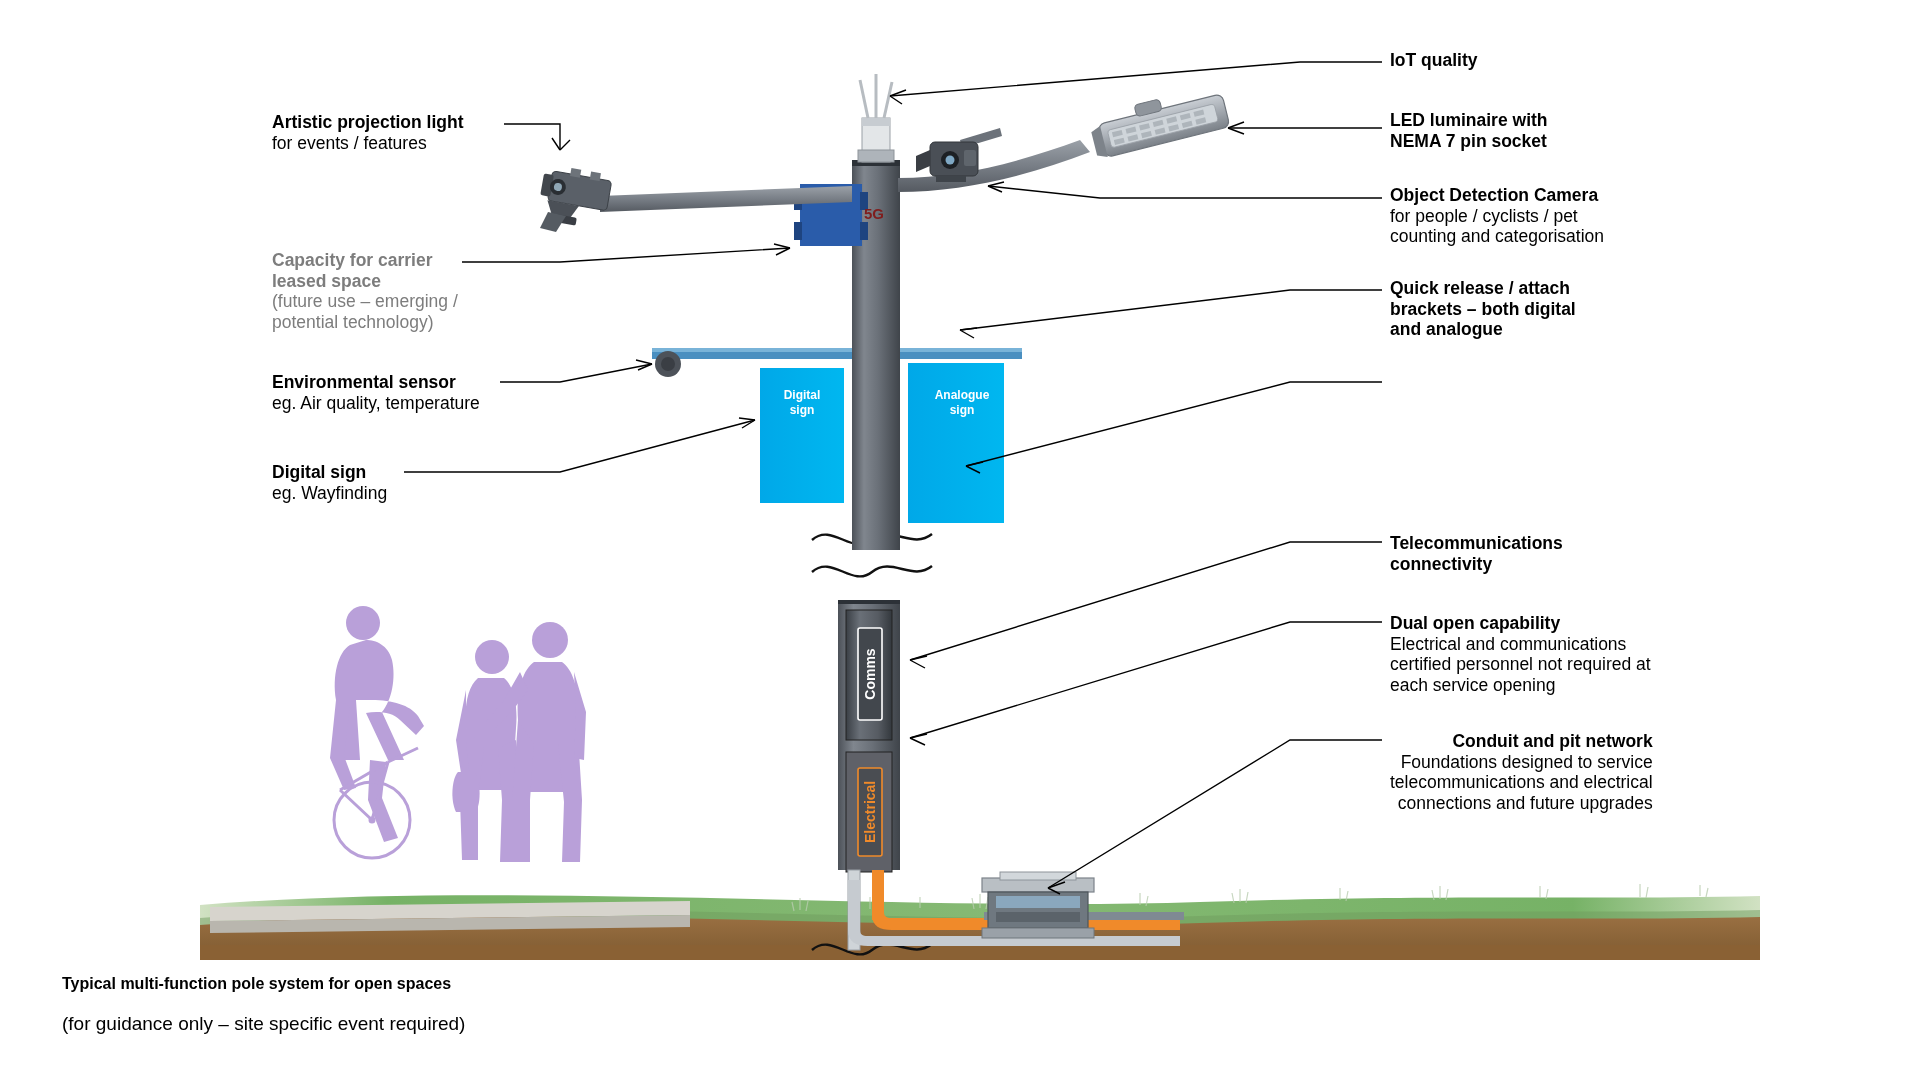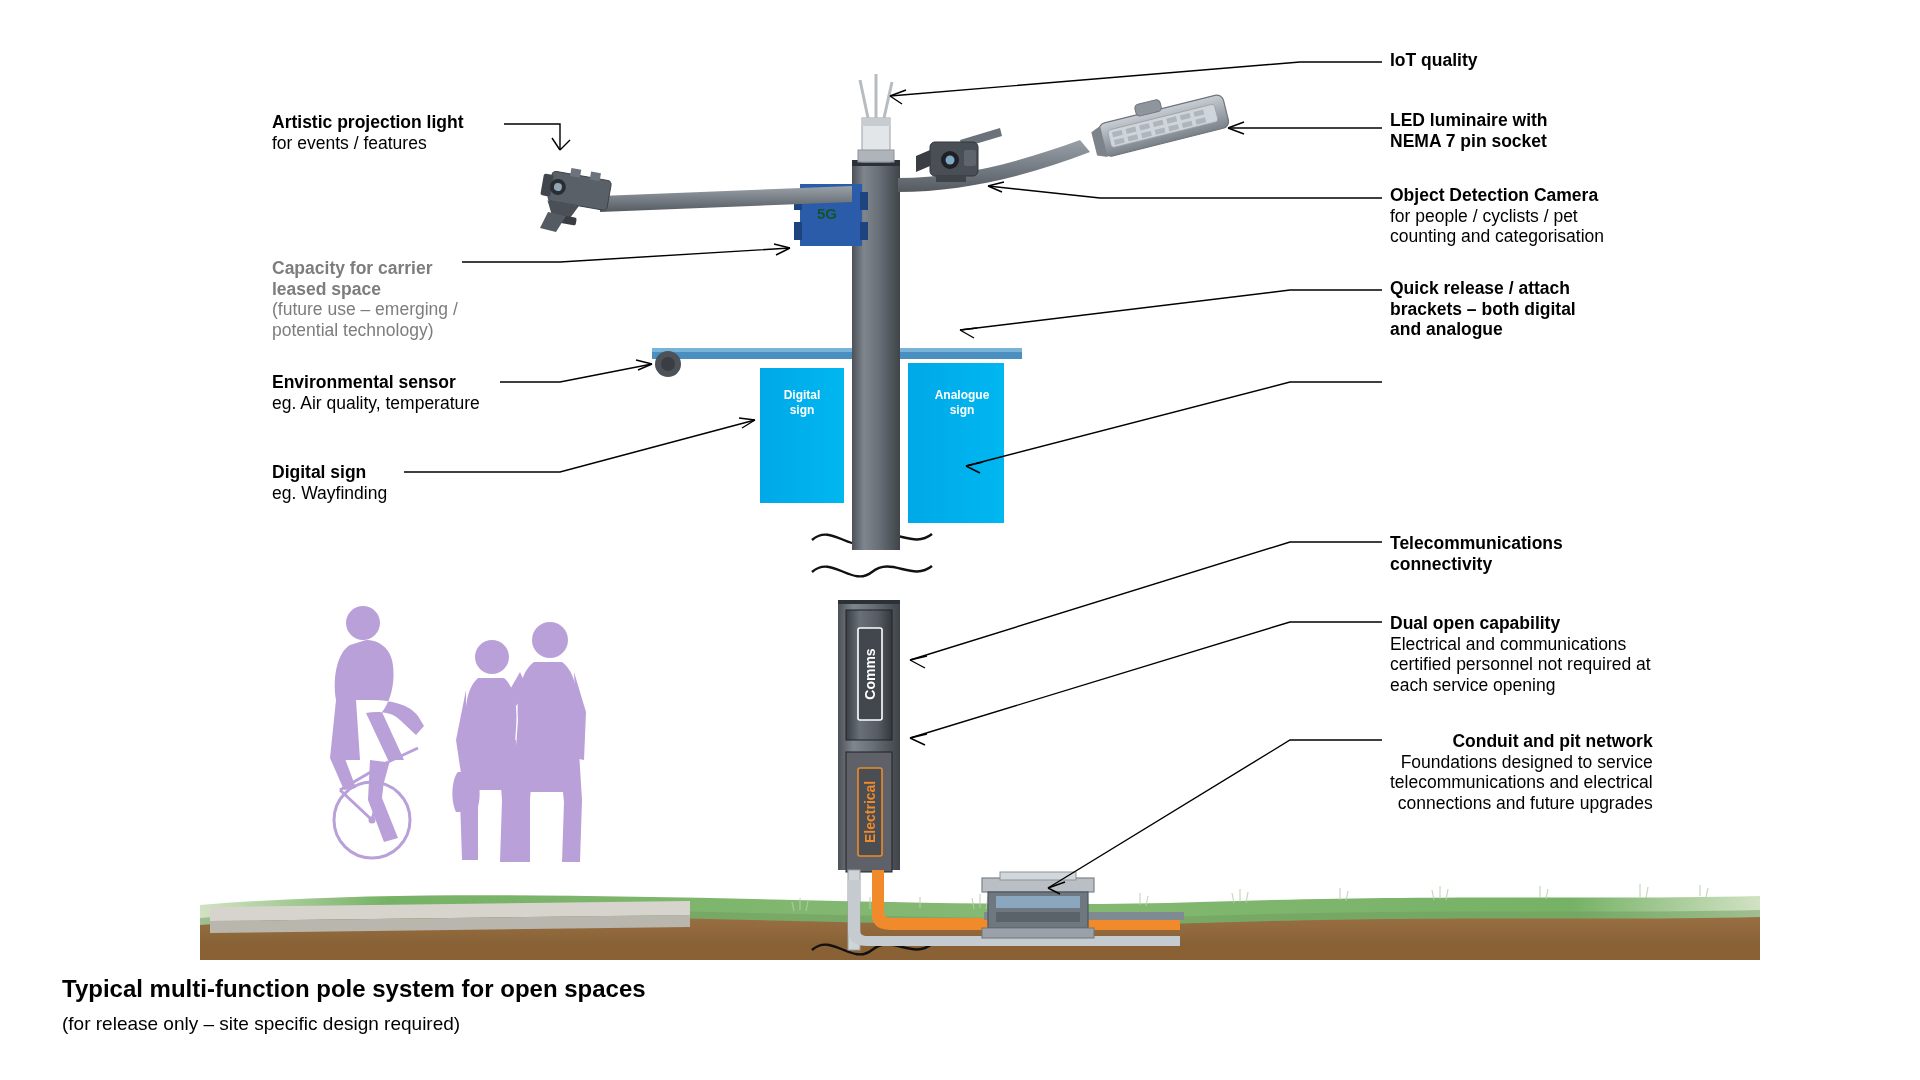--- a/index.html
+++ b/index.html
@@ -41,21 +41,21 @@
     white-space: pre-line;
   }
   .callout.grey .ttl { color: #7d7d7d; }
   .callout.grey .sub { color: #7d7d7d; }
 
   
   .footer-title {
     position: absolute;
     left: 62px;
     top: 975px;
-    font-size: 24px;
+    font-size: 16px;
     font-weight: bold;
     color: #000;
   }
   .footer-sub {
     position: absolute;
     left: 62px;
     top: 1013px;
     font-size: 19px;
     color: #000;
   }
@@ -65,23 +65,24 @@
     position: absolute;
     color: #ffffff;
     font-weight: bold;
     font-size: 12px;
     text-align: center;
     line-height: 1.25;
     white-space: pre-line;
   }
   .badge-5g {
     position: absolute;
-    color: #14532d;
+    color: #7f1d1d;
     font-weight: bold;
     font-size: 15px;
+    margin-left: 47px;
   }
   .vlabel {
     position: absolute;
     color: #ffffff;
     font-weight: bold;
     font-size: 14px;
     transform-origin: 50% 50%;
   }
   .vlabel.rot {
     transform: rotate(-90deg);
@@ -416,33 +417,33 @@
     <span class="sub">Foundations designed to service
 telecommunications and electrical
 connections and future upgrades</span>
   </div>
 
   <div class="callout" style="left:272px; top:112px; width:240px; text-align:left;">
     <span class="ttl">Artistic projection light</span>
     <span class="sub">for events / features</span>
   </div>
 
-  <div class="callout grey" style="left:272px; top:250px; width:250px; text-align:left;margin-top:8px;">
+  <div class="callout grey" style="left:272px; top:250px; width:250px; text-align:left;">
     <span class="ttl">Capacity for carrier
 leased space</span>
     <span class="sub">(future use – emerging /
 potential technology)</span>
   </div>
 
   <div class="callout" style="left:272px; top:372px; width:260px; text-align:left;">
     <span class="ttl">Environmental sensor</span>
     <span class="sub">eg. Air quality, temperature</span>
   </div>
 
   <div class="callout" style="left:272px; top:462px; width:240px; text-align:left;">
     <span class="ttl">Digital sign</span>
     <span class="sub">eg. Wayfinding</span>
   </div>
 
   <div class="footer-title">Typical multi-function pole system for open spaces</div>
-  <div class="footer-sub">(for release only – site specific design required)</div>
+  <div class="footer-sub">(for guidance only – site specific event required)</div>
 
 </div>
 
 </body></html>

